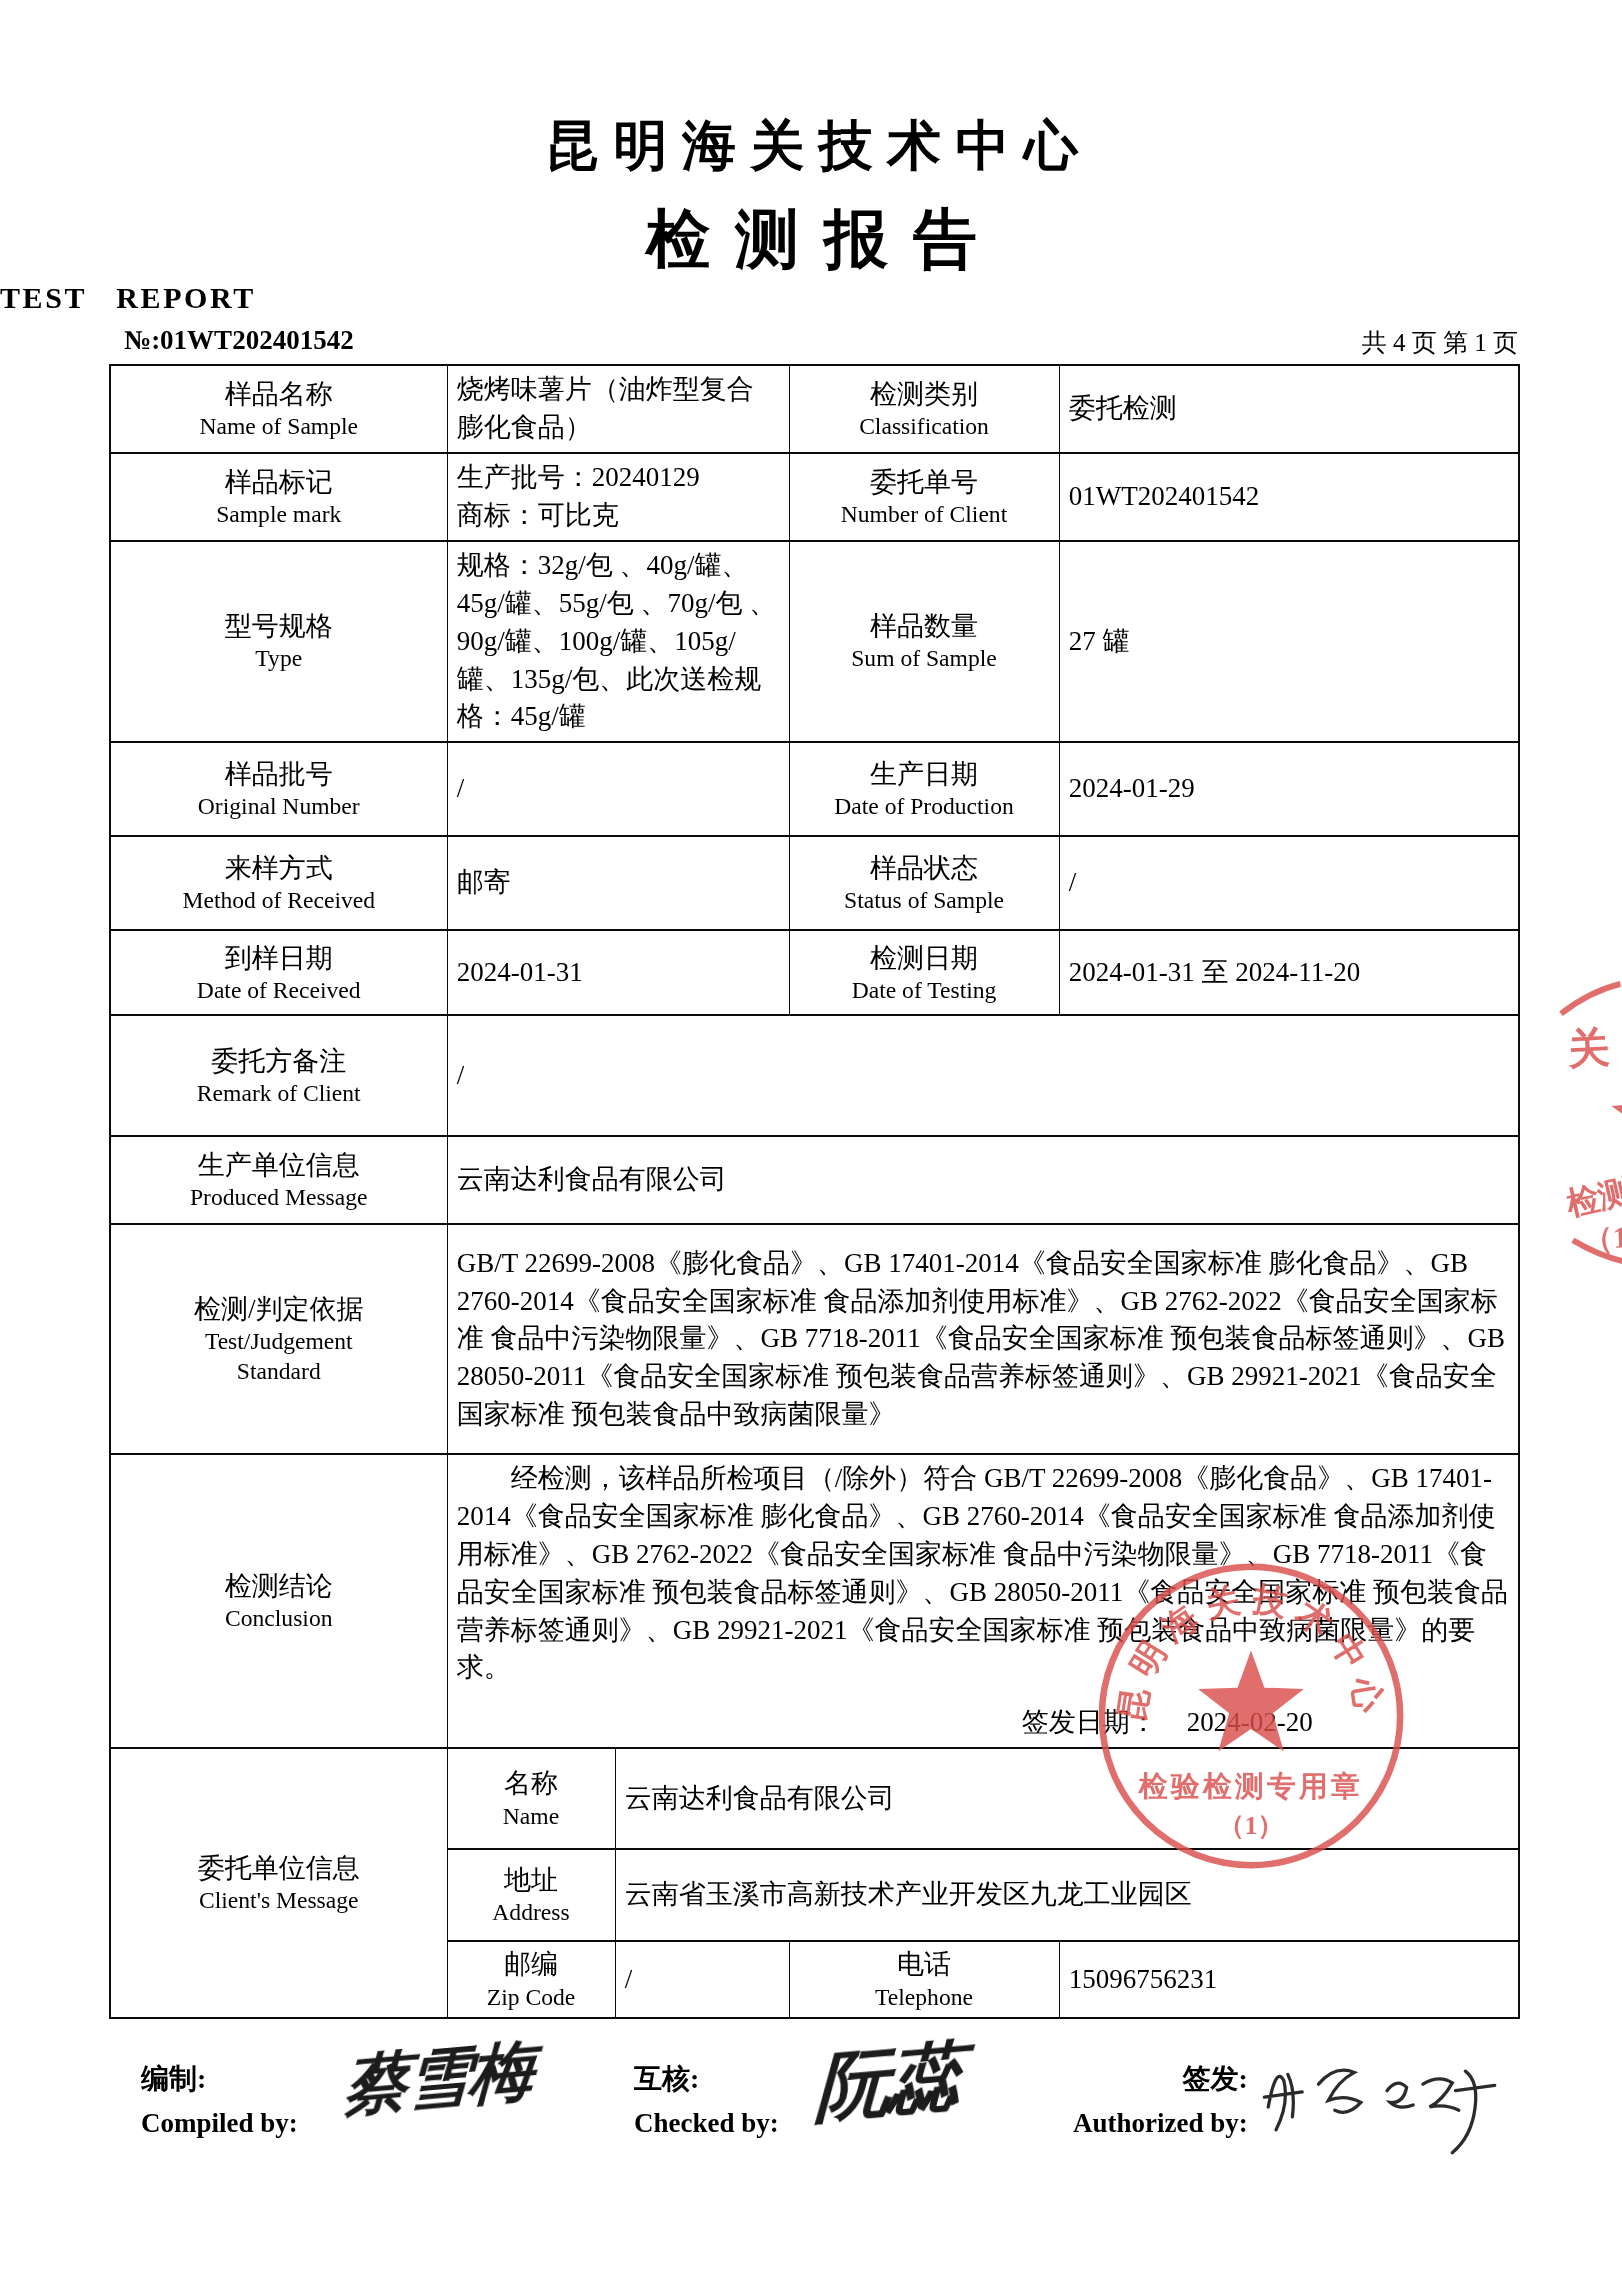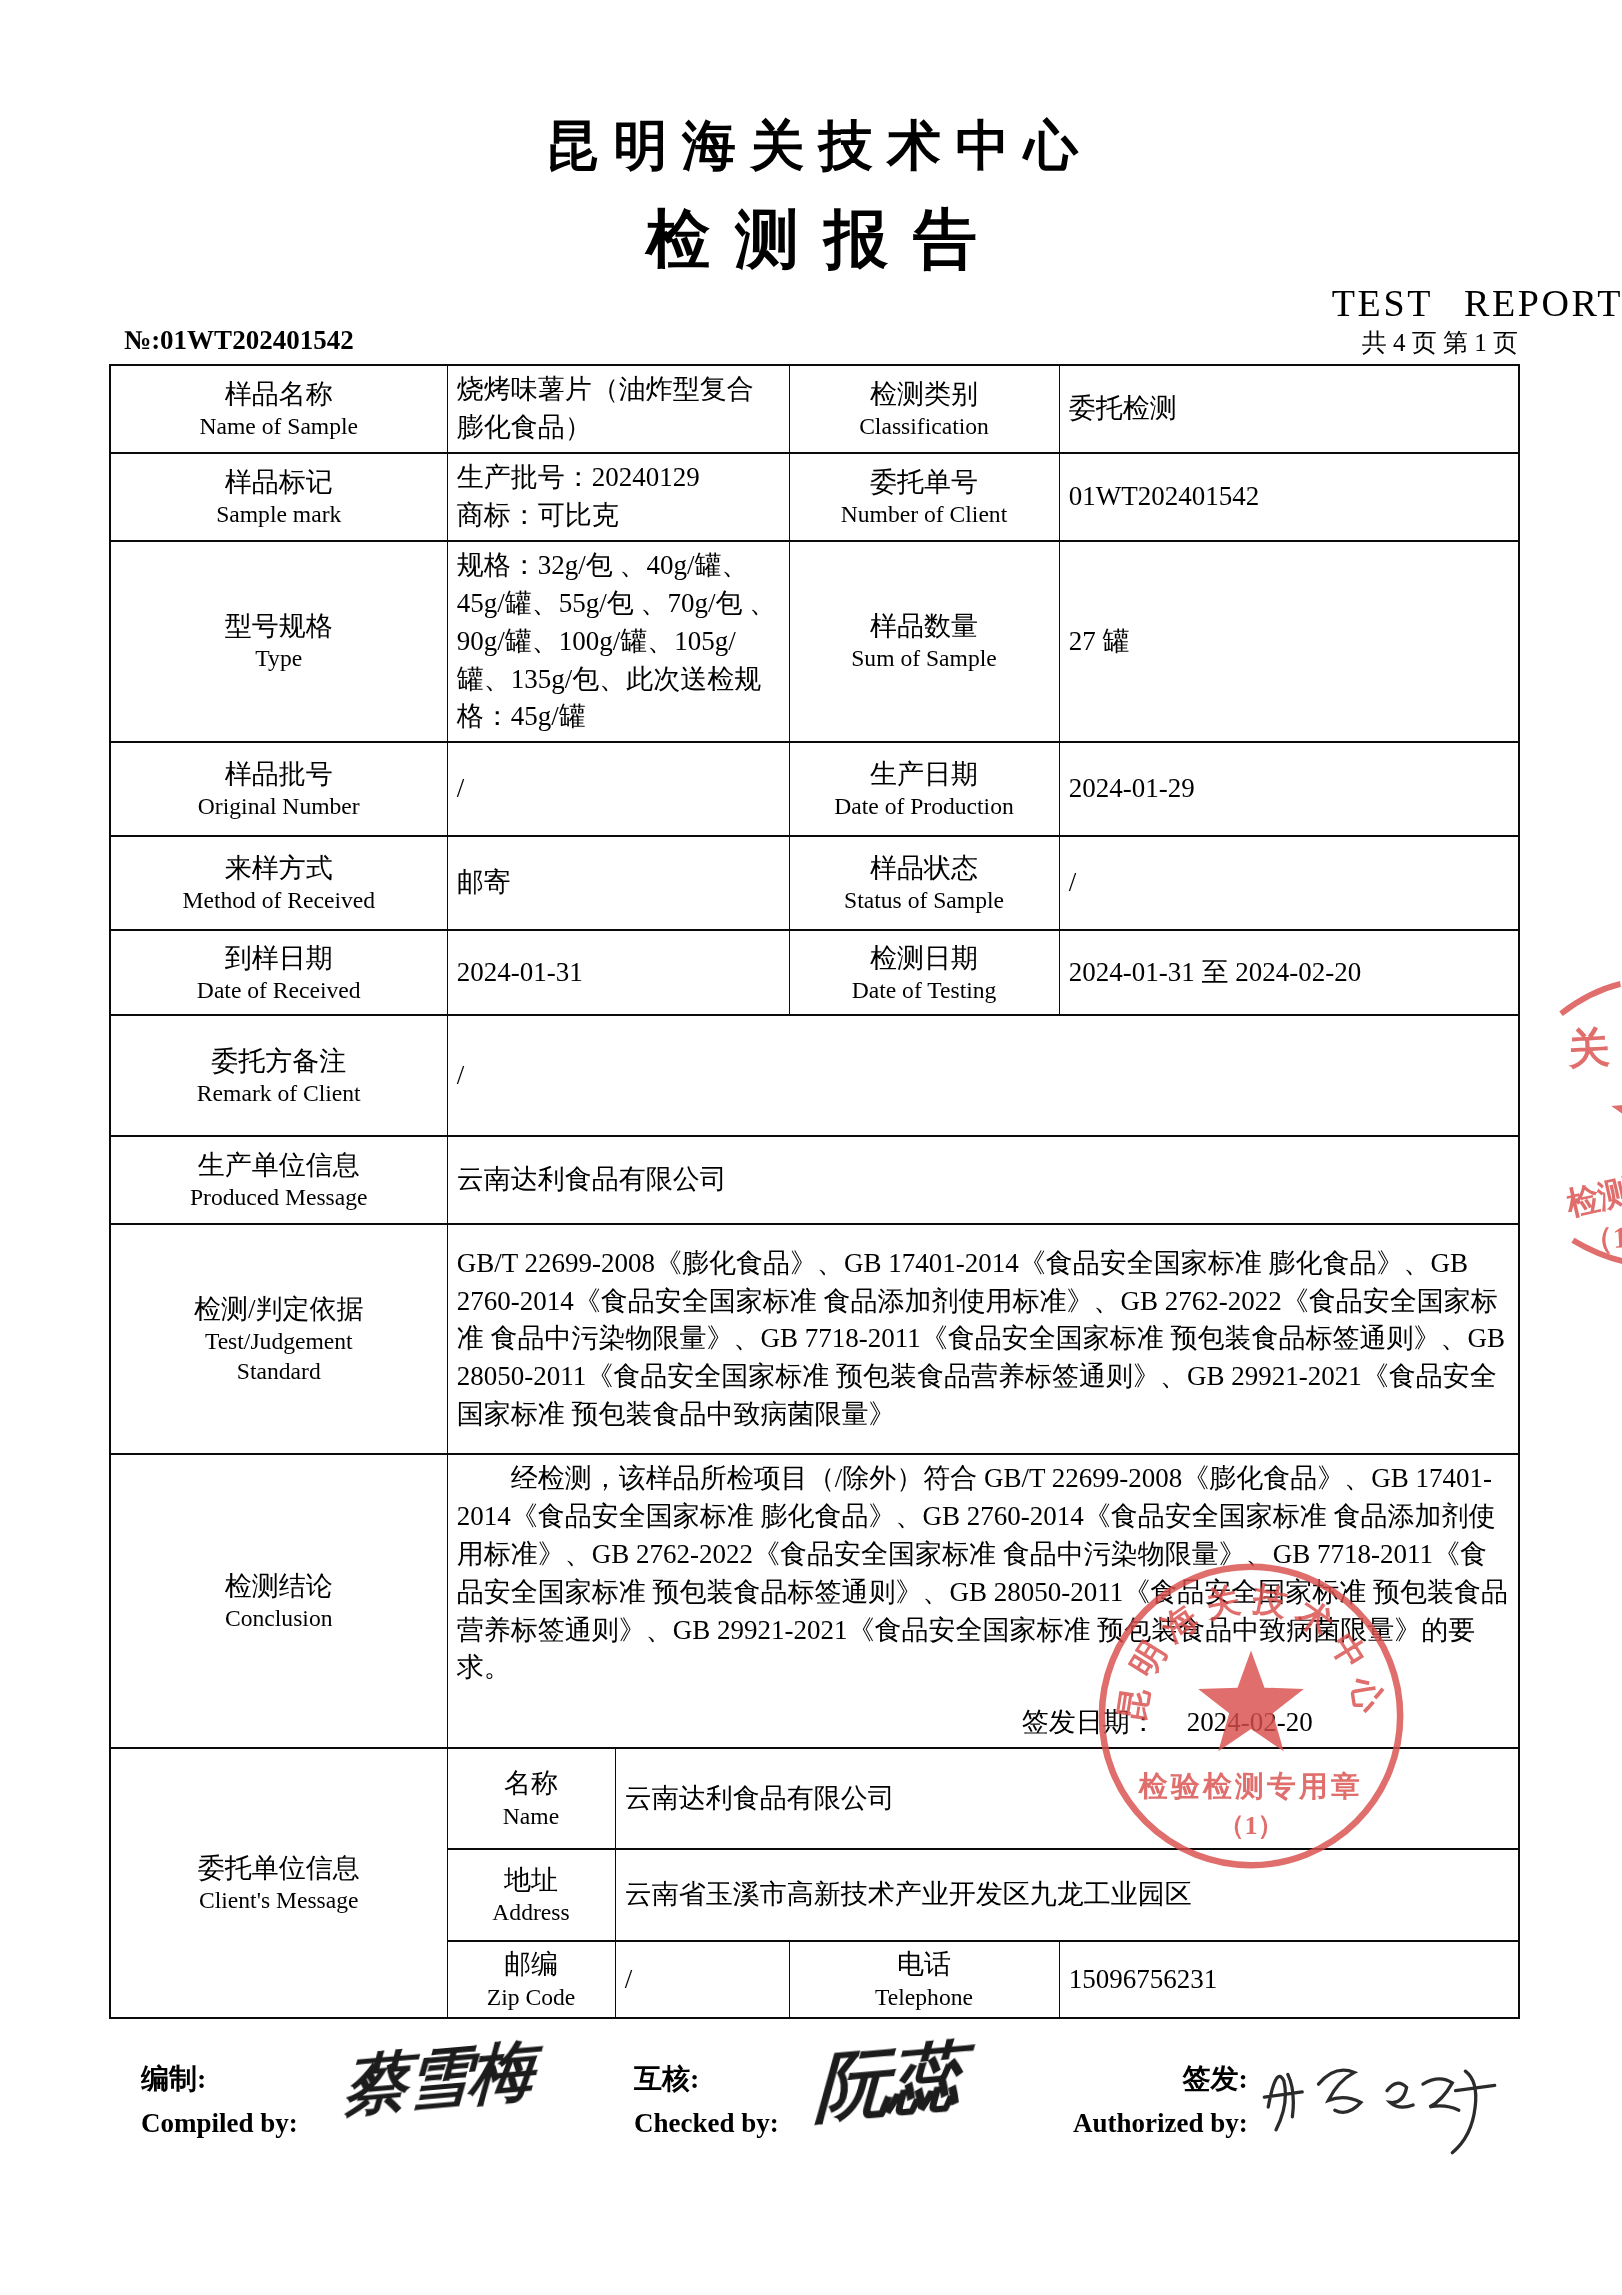--- a/index.html
+++ b/index.html
@@ -7,22 +7,22 @@
     width:1623px;height:2295px;position:relative;background:#ffffff;
     font-family:"Liberation Serif","DejaVu Serif",serif;color:#000;
     overflow:hidden;
   }
   .abs{position:absolute;}
   
   .org-title{top:110px;left:0;width:100%;text-align:center;
     font-size:54px;font-weight:bold;letter-spacing:14.4px;text-indent:14.4px;}
   .doc-title{top:196px;left:0;width:100%;text-align:center;
     font-size:64px;font-weight:bold;letter-spacing:25px;text-indent:25px;}
-  .doc-title-en{top:281px;left:0;width:100%;text-align:right;
-    font-size:38px;font-weight:400;letter-spacing:2.6px;word-spacing:19.6px;}
+  .doc-title-en{top:281px;left:0;width:100%;text-align:left;
+    font-size:30px;font-weight:700;letter-spacing:2.6px;word-spacing:19.6px;}
   .meta-row{top:325px;left:124px;right:105px;height:37px;}
   .report-no{position:absolute;left:0;top:0;font-size:27px;font-weight:bold;}
   .page-info{position:absolute;right:0;top:1.3px;font-size:25px;}
   
   .tbl-wrap{top:364px;left:109px;}
   table.report{border-collapse:collapse;table-layout:fixed;width:1409px;}
   table.report td{
     border:1.3px solid #0b0b0b;border-top-width:2.6px;border-bottom-width:2.6px;
     vertical-align:middle;padding:5.2px 9.2px;overflow:hidden;
   }
@@ -141,21 +141,21 @@
   <tr style="height:85px">
     <td class="lbl">
       <div class="cn">到样日期</div>
       <div class="en">Date of Received</div>
     </td>
     <td class="val" colspan="2">2024-01-31</td>
     <td class="lbl">
       <div class="cn">检测日期</div>
       <div class="en">Date of  Testing</div>
     </td>
-    <td class="val">2024-01-31 至 2024-02-20</td>
+    <td class="val">2024-01-31 至 2024-11-20</td>
   </tr>
 
   <tr style="height:121px">
     <td class="lbl">
       <div class="cn">委托方备注</div>
       <div class="en">Remark of Client</div>
     </td>
     <td class="val" colspan="4">/</td>
   </tr>
 

